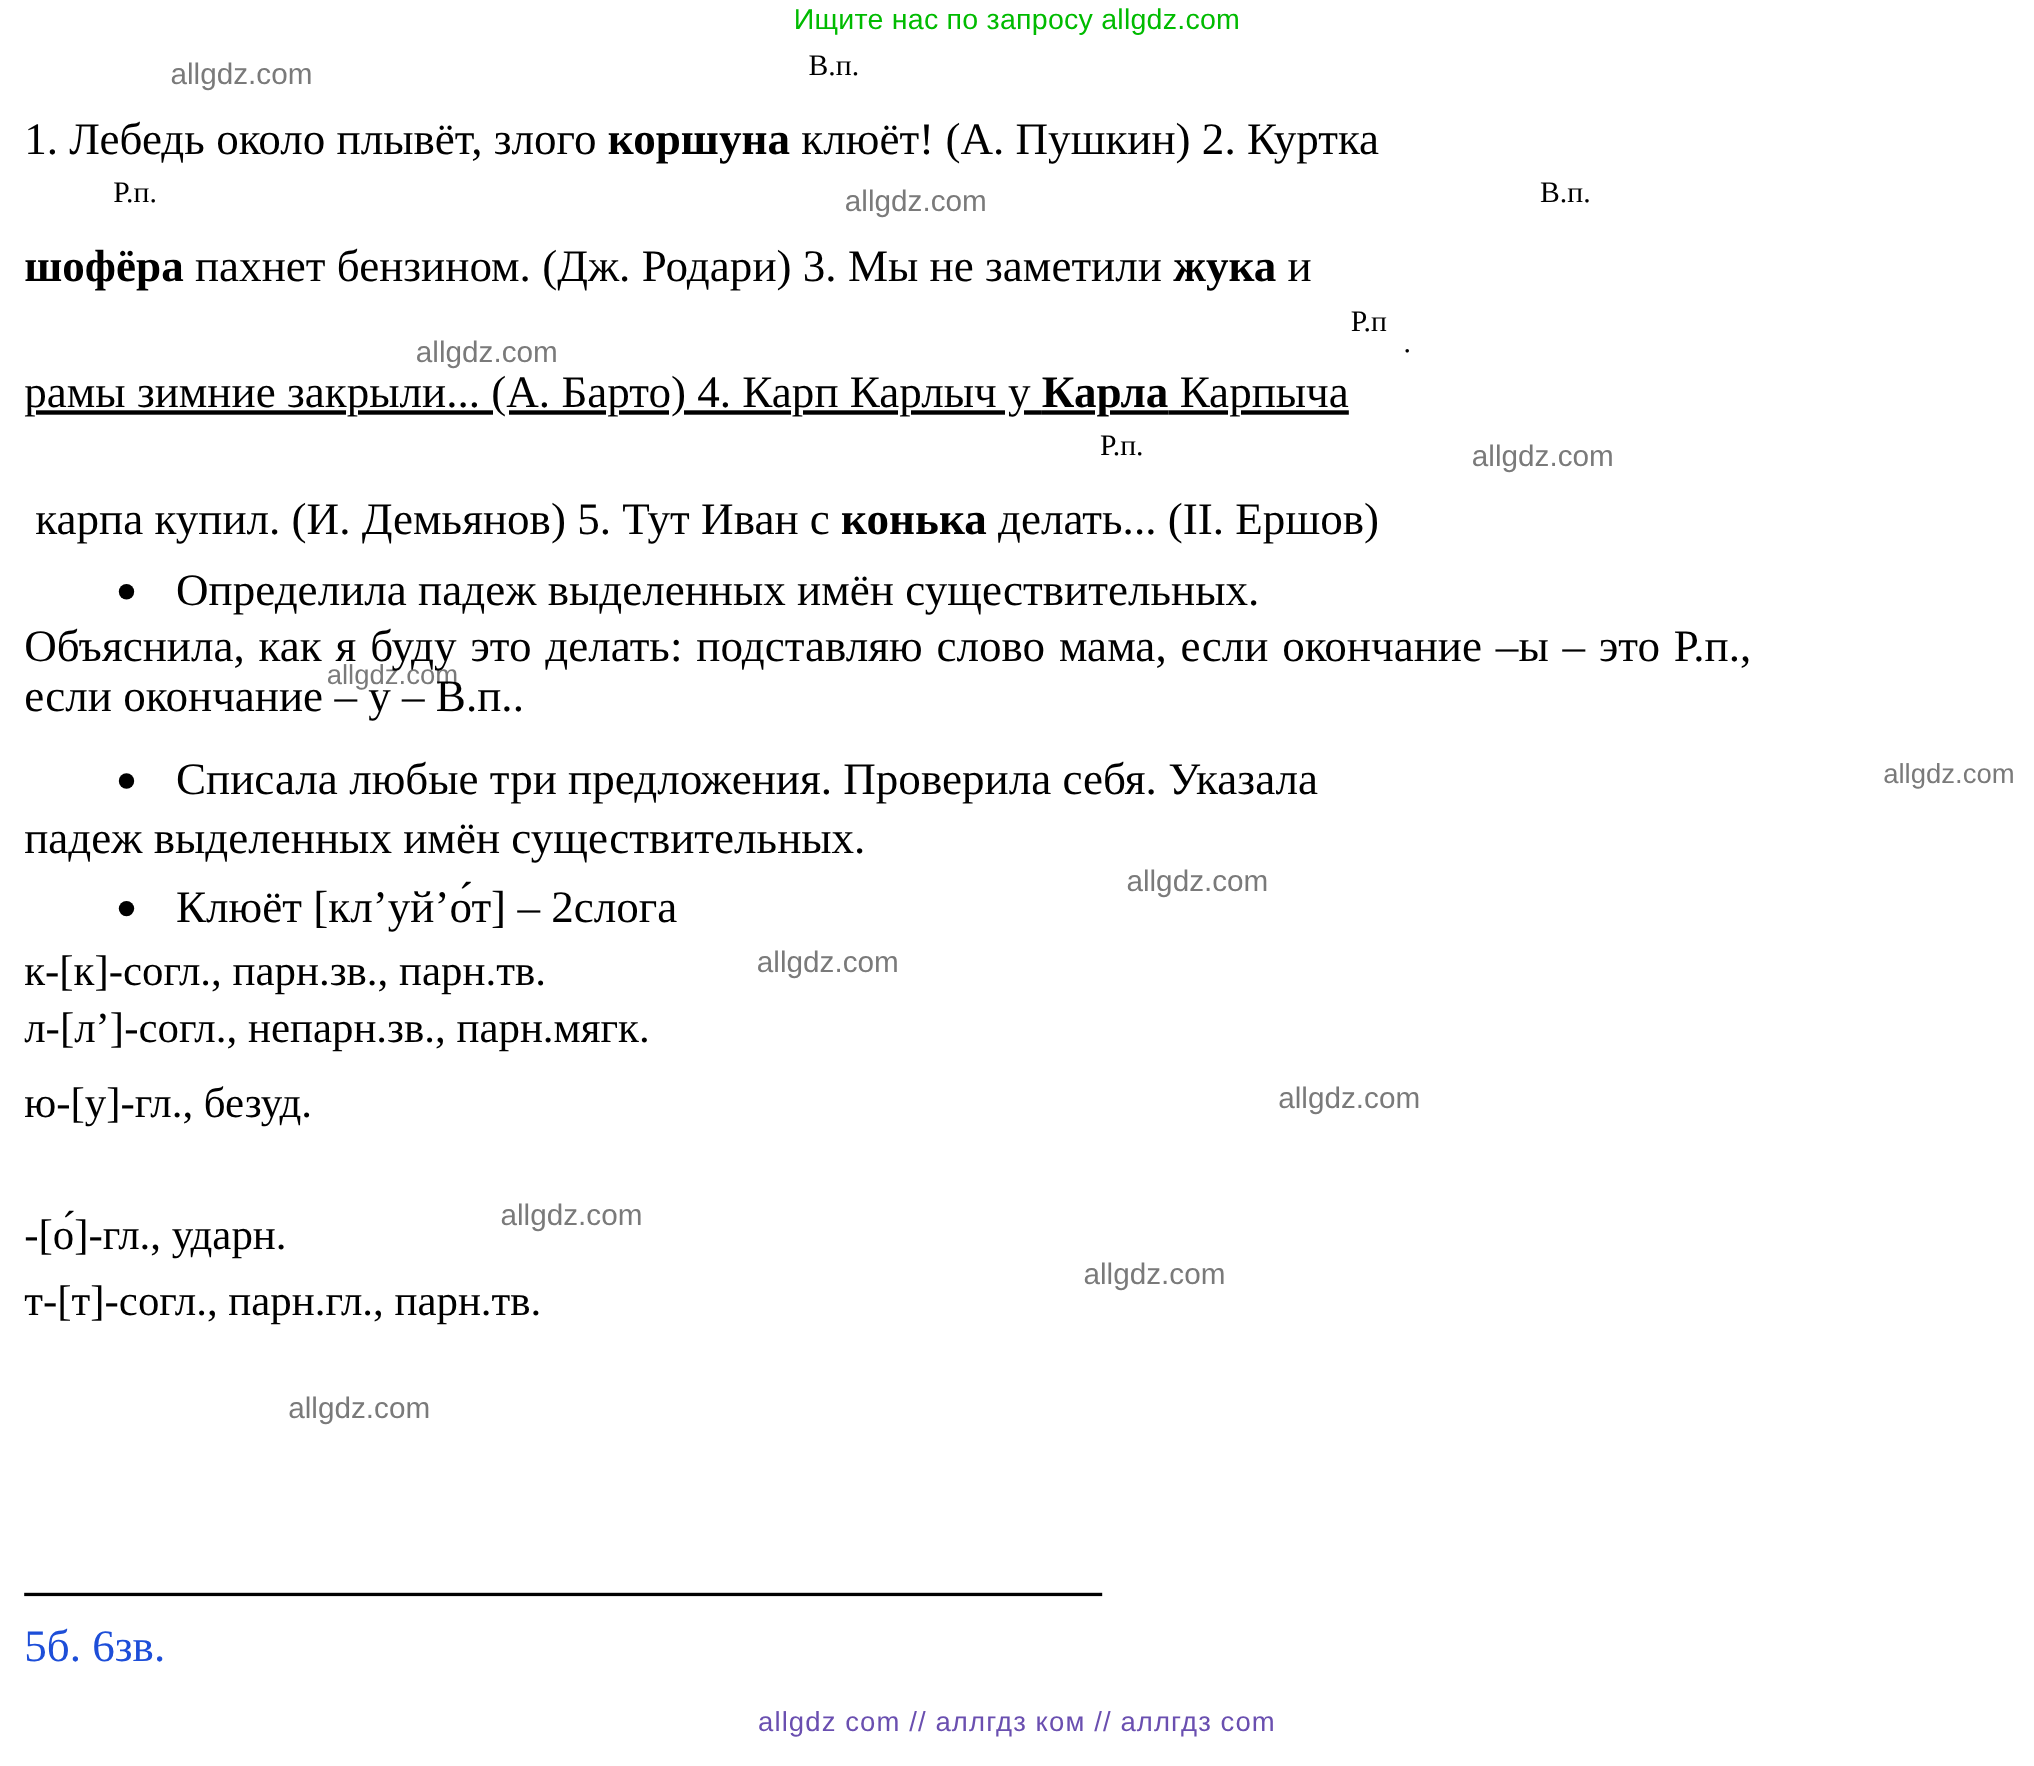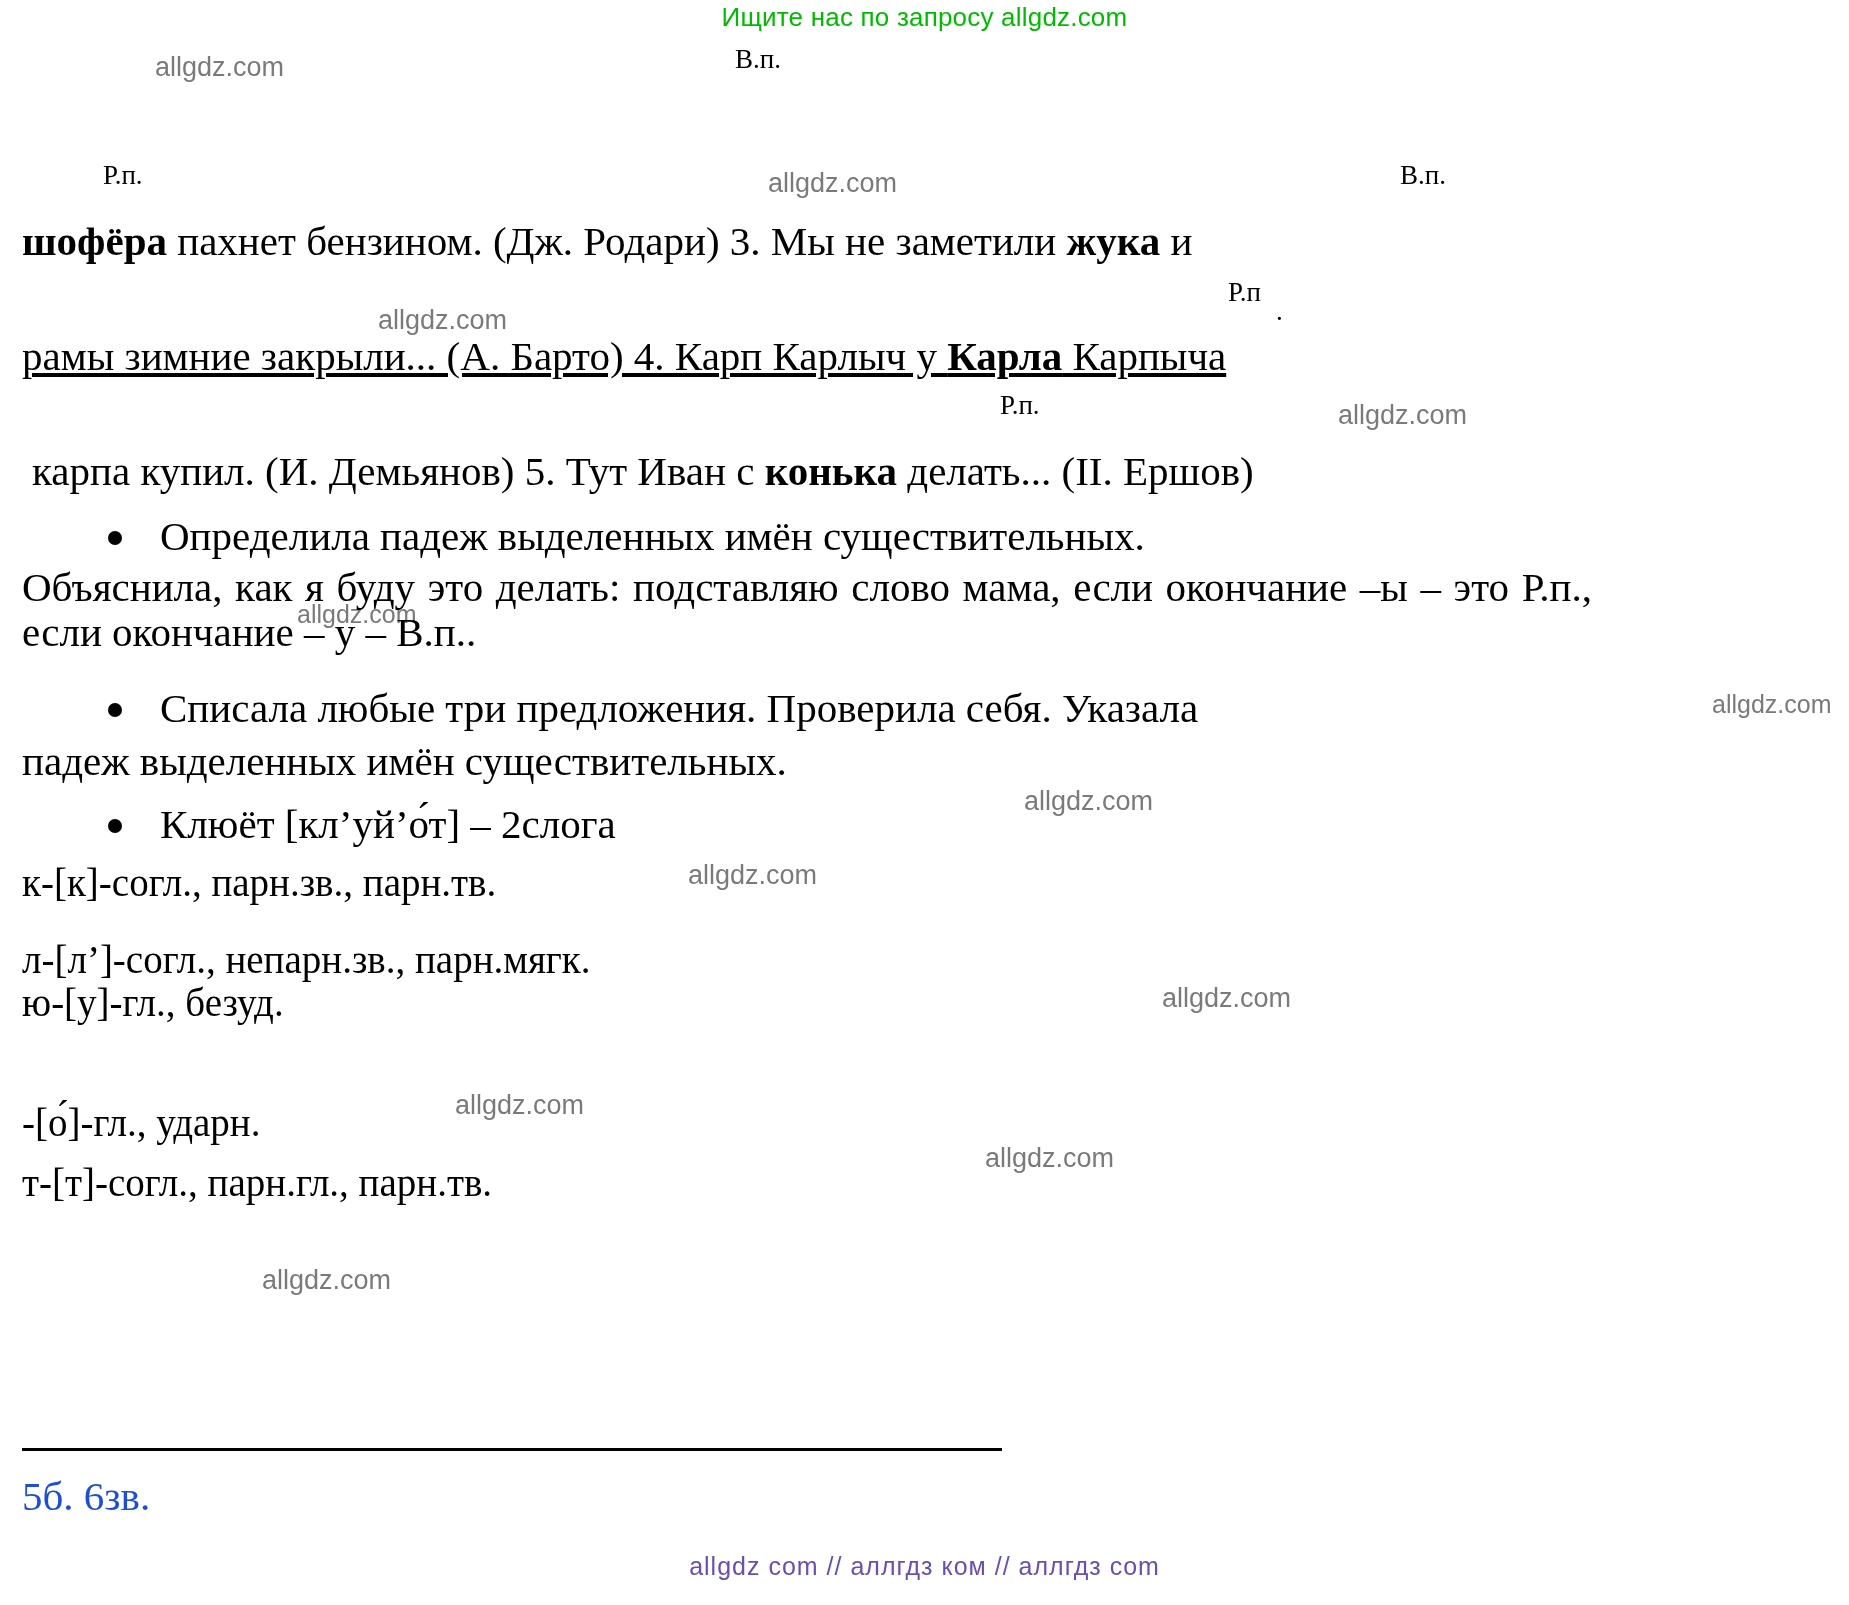--- a/index.html
+++ b/index.html
@@ -150,20 +150,23 @@
   <div class="wm" style="left:985px; top:1143px; font-size:27px;">allgdz.com</div>
   <div class="wm" style="left:262px; top:1265px; font-size:27px;">allgdz.com</div>
 
   <div class="case" style="left:735px;  top:44px;">В.п.</div>
   <div class="case" style="left:103px;  top:160px;">Р.п.</div>
   <div class="case" style="left:1400px; top:160px;">В.п.</div>
   <div class="case" style="left:1228px; top:277px;">Р.п</div>
   <div class="case" style="left:1276px; top:296px;">.</div>
   <div class="case" style="left:1000px; top:390px;">Р.п.</div>
 
+  <div class="ln" style="left:22px; top:105px;">
+    <span>1. Лебедь около плывёт, злого </span><b>коршуна</b><span> клюёт! (А. Пушкин) 2. Куртка</span>
+  </div>
 
   <div class="ln" style="left:22px; top:220px;">
     <b>шофёра</b><span> пахнет бензином. (Дж. Родари) 3. Мы не заметили </span><b>жука</b><span> и</span>
   </div>
 
   <div class="ln" style="left:22px; top:335px;text-decoration:underline;">
     <span>рамы зимние закрыли... (А. Барто) 4. Карп Карлыч у </span><b>Карла</b><span> Карпыча</span>
   </div>
 
   <div class="ln" style="left:32px; top:450px;">
@@ -178,21 +181,21 @@
   <div class="bullet-row" style="left:108px; top:684px;">
     <span class="bullet-dot"></span><span>Списала любые три предложения. Проверила себя. Указала</span>
   </div>
   <div class="ln" style="left:22px; top:740px;">падеж выделенных имён существительных.</div>
 
   <div class="bullet-row" style="left:108px; top:800px;">
     <span class="bullet-dot"></span><span>Клюёт [кл’уй’о́т] – 2слога</span>
   </div>
 
   <div class="analysis" style="left:22px; top:860px;">к-[к]-согл., парн.зв., парн.тв.</div>
-  <div class="analysis" style="left:22px; top:937px;">л-[л’]-согл., непарн.зв., парн.мягк.</div>
+  <div class="analysis" style="left:22px; top:912px;">л-[л’]-согл., непарн.зв., парн.мягк.</div>
   <div class="analysis" style="left:22px; top:980px;">ю-[у]-гл., безуд.</div>
   <div class="analysis" style="left:22px; top:1100px;"> -[о́]-гл., ударн.</div>
   <div class="analysis" style="left:22px; top:1160px;">т-[т]-согл., парн.гл., парн.тв.</div>
 
   <div class="rule"></div>
 
   <div class="total">5б. 6зв.</div>
 
   <div class="footer">allgdz com  //  аллгдз ком  //  аллгдз com</div>
 

